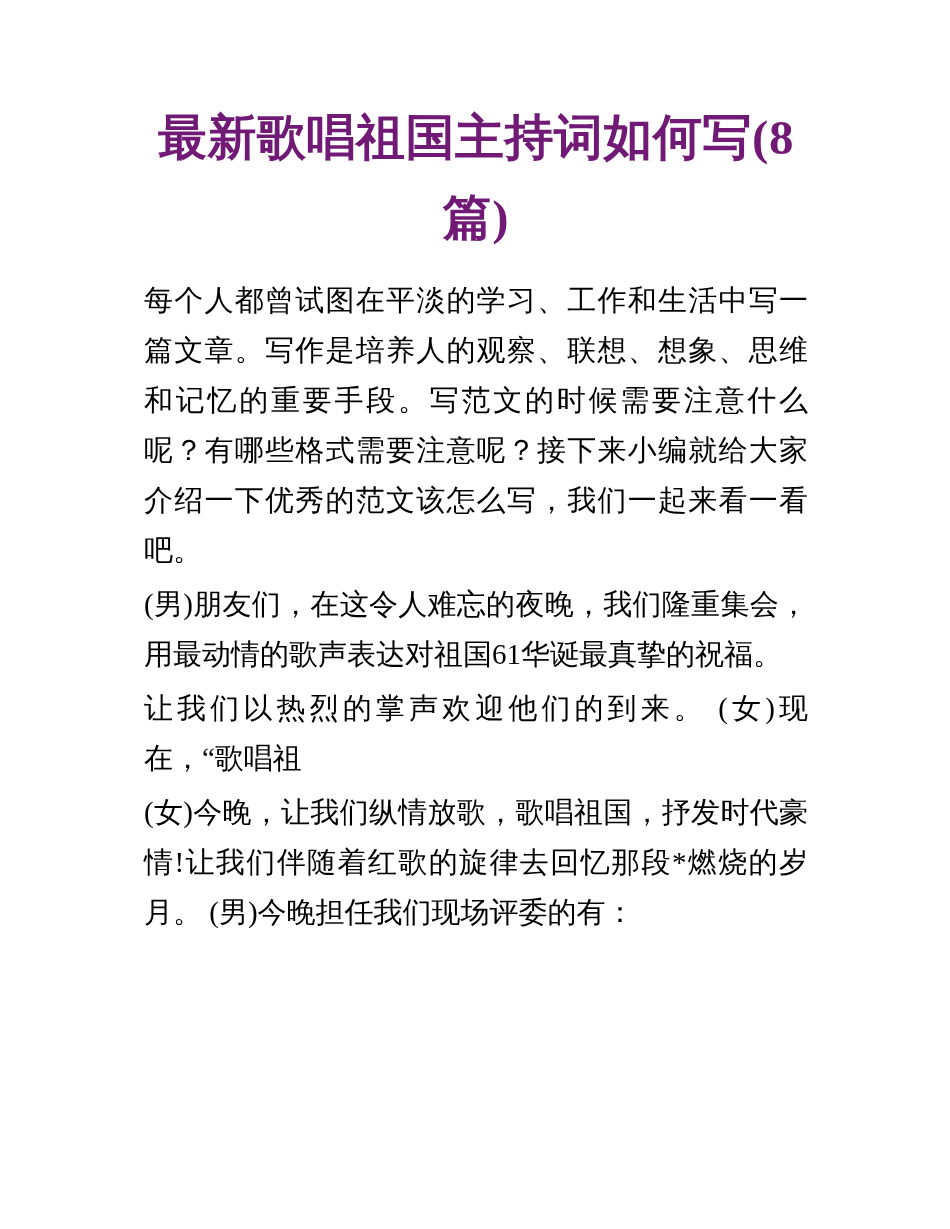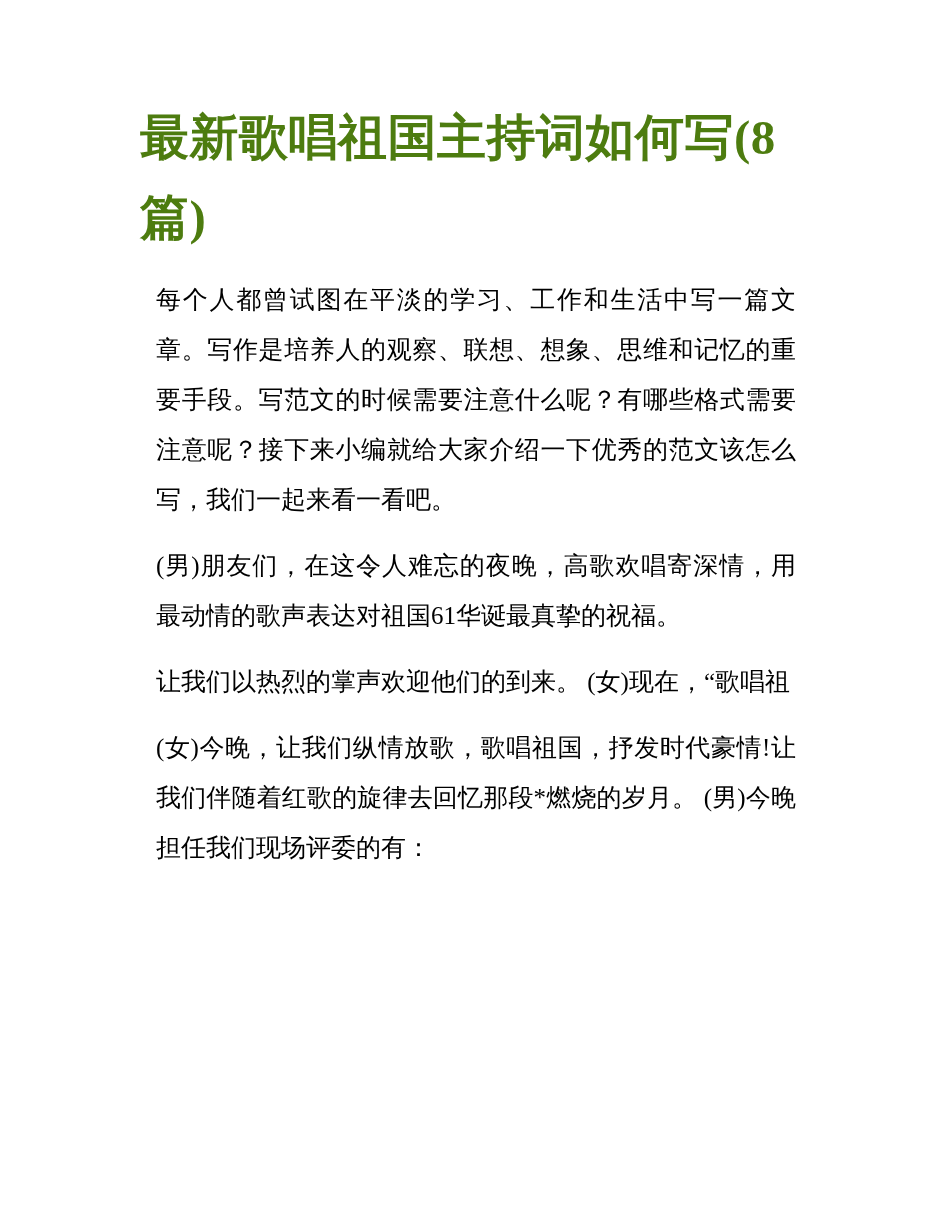--- a/index.html
+++ b/index.html
@@ -18,44 +18,44 @@
     height: 1229px;
     background: #ffffff;
     padding: 98px 138px 0 140px;
   }
   .doc-title {
     margin: 0 0 17px 0;
     font-family: "Liberation Serif", "DejaVu Serif", serif;
     font-weight: 700;
     font-size: 49px;
     line-height: 80px;
-    color: #4d7c0f;
+    color: #701a75;
     letter-spacing: 0.5px;
-    text-align: left;
+    text-align: center;
   }
   .doc-paragraph {
-    margin: 16px;
+    margin: 4px;
     font-family: "Liberation Serif", "DejaVu Serif", serif;
     font-weight: 400;
-    font-size: 25px;
+    font-size: 29px;
     line-height: 50px;
     color: #000000;
     text-align: justify;
     text-justify: inter-ideograph;
     word-break: break-all;
   }
 </style>
 </head>
 <body>
 
 <div class="page">
   <h1 class="doc-title">最新歌唱祖国主持词如何写(8篇)</h1>
 
   <p class="doc-paragraph">每个人都曾试图在平淡的学习、工作和生活中写一篇文章。写作是培养人的观察、联想、想象、思维和记忆的重要手段。写范文的时候需要注意什么呢？有哪些格式需要注意呢？接下来小编就给大家介绍一下优秀的范文该怎么写，我们一起来看一看吧。</p>
 
 
 
-  <p class="doc-paragraph">(男)朋友们，在这令人难忘的夜晚，高歌欢唱寄深情，用最动情的歌声表达对祖国61华诞最真挚的祝福。</p>
+  <p class="doc-paragraph">(男)朋友们，在这令人难忘的夜晚，我们隆重集会，用最动情的歌声表达对祖国61华诞最真挚的祝福。</p>
 
   <p class="doc-paragraph">让我们以热烈的掌声欢迎他们的到来。 (女)现在，“歌唱祖</p>
 
   <p class="doc-paragraph">(女)今晚，让我们纵情放歌，歌唱祖国，抒发时代豪情!让我们伴随着红歌的旋律去回忆那段*燃烧的岁月。 (男)今晚担任我们现场评委的有：</p>
 </div>
 
 </body></html>

